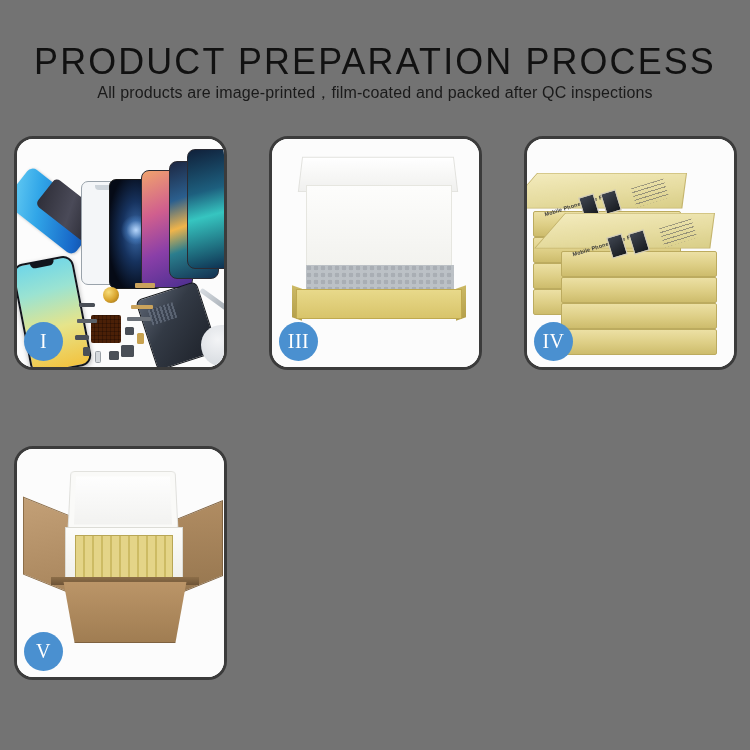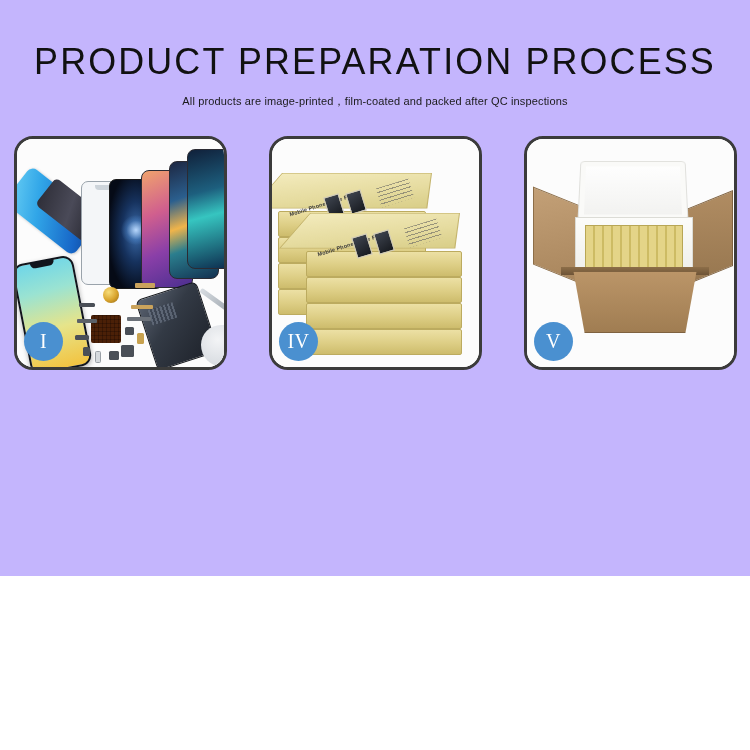--- a/index.html
+++ b/index.html
@@ -5,43 +5,42 @@
 <style>
   * { box-sizing: border-box; margin: 0; padding: 0; }
   html, body {
     width: 750px; height: 750px;
     background: #ffffff;
     font-family: "Liberation Sans", sans-serif;
     overflow: hidden;
   }
   #page {
     position: relative;
-    width: 750px; height: 576px;
-    background: #c4b5fd;
+    width: 750px; height: 750px;
+    background: #737373;
   }
 
   
   #header { position: absolute; left: 0; top: 0; width: 750px; }
   #title {
     text-align: center;
     font-family: "Liberation Sans", sans-serif;
     font-size: 37px;
     font-weight: 400;
     letter-spacing: 2.2px;
     color: #111111;
     margin-top: 41px;
     transform: scaleX(0.97);
   }
   #subtitle {
     text-align: center;
     font-family: "Liberation Sans", sans-serif;
-    font-size: 11px;
+    font-size: 16px;
     font-weight: 400;
     color: #1a1a1a;
-    margin-top: 11px;
     letter-spacing: 0.15px;
   }
 
   
   #grid {
     position: absolute;
     left: 14px; top: 136px;
     width: 722px; height: 544px;
     display: grid;
     grid-template-columns: 213px 213px 213px;
@@ -389,20 +388,31 @@
         <div class="flex-strip" style="left:114px;top:166px;width:22px;height:4px;"></div>
         <div class="flex-strip" style="left:118px;top:144px;width:20px;height:5px;"></div>
         <div class="flex-strip" style="left:110px;top:178px;width:24px;height:4px;background:#6b7179;"></div>
         <div class="p1-tweezer"></div>
         <div class="p1-hand"></div>
       </div>
       <div class="badge">I</div>
     </div>
 
 
+    <div class="panel">
+      <div class="panel-stage">
+        <div class="p3-lid"></div>
+        <div class="p3-inner"></div>
+        <div class="p3-contents"></div>
+        <div class="p3-side-l"></div>
+        <div class="p3-side-r"></div>
+        <div class="p3-front"></div>
+      </div>
+      <div class="badge">III</div>
+    </div>
 
     <div class="panel">
       <div class="panel-stage">
         <div class="p4-stack">
 
           <div class="p4-box" style="left:0px;top:56px;"></div>
           <div class="p4-box" style="left:0px;top:82px;"></div>
           <div class="p4-box" style="left:0px;top:108px;"></div>
           <div class="p4-box" style="left:0px;top:134px;"></div>
 

